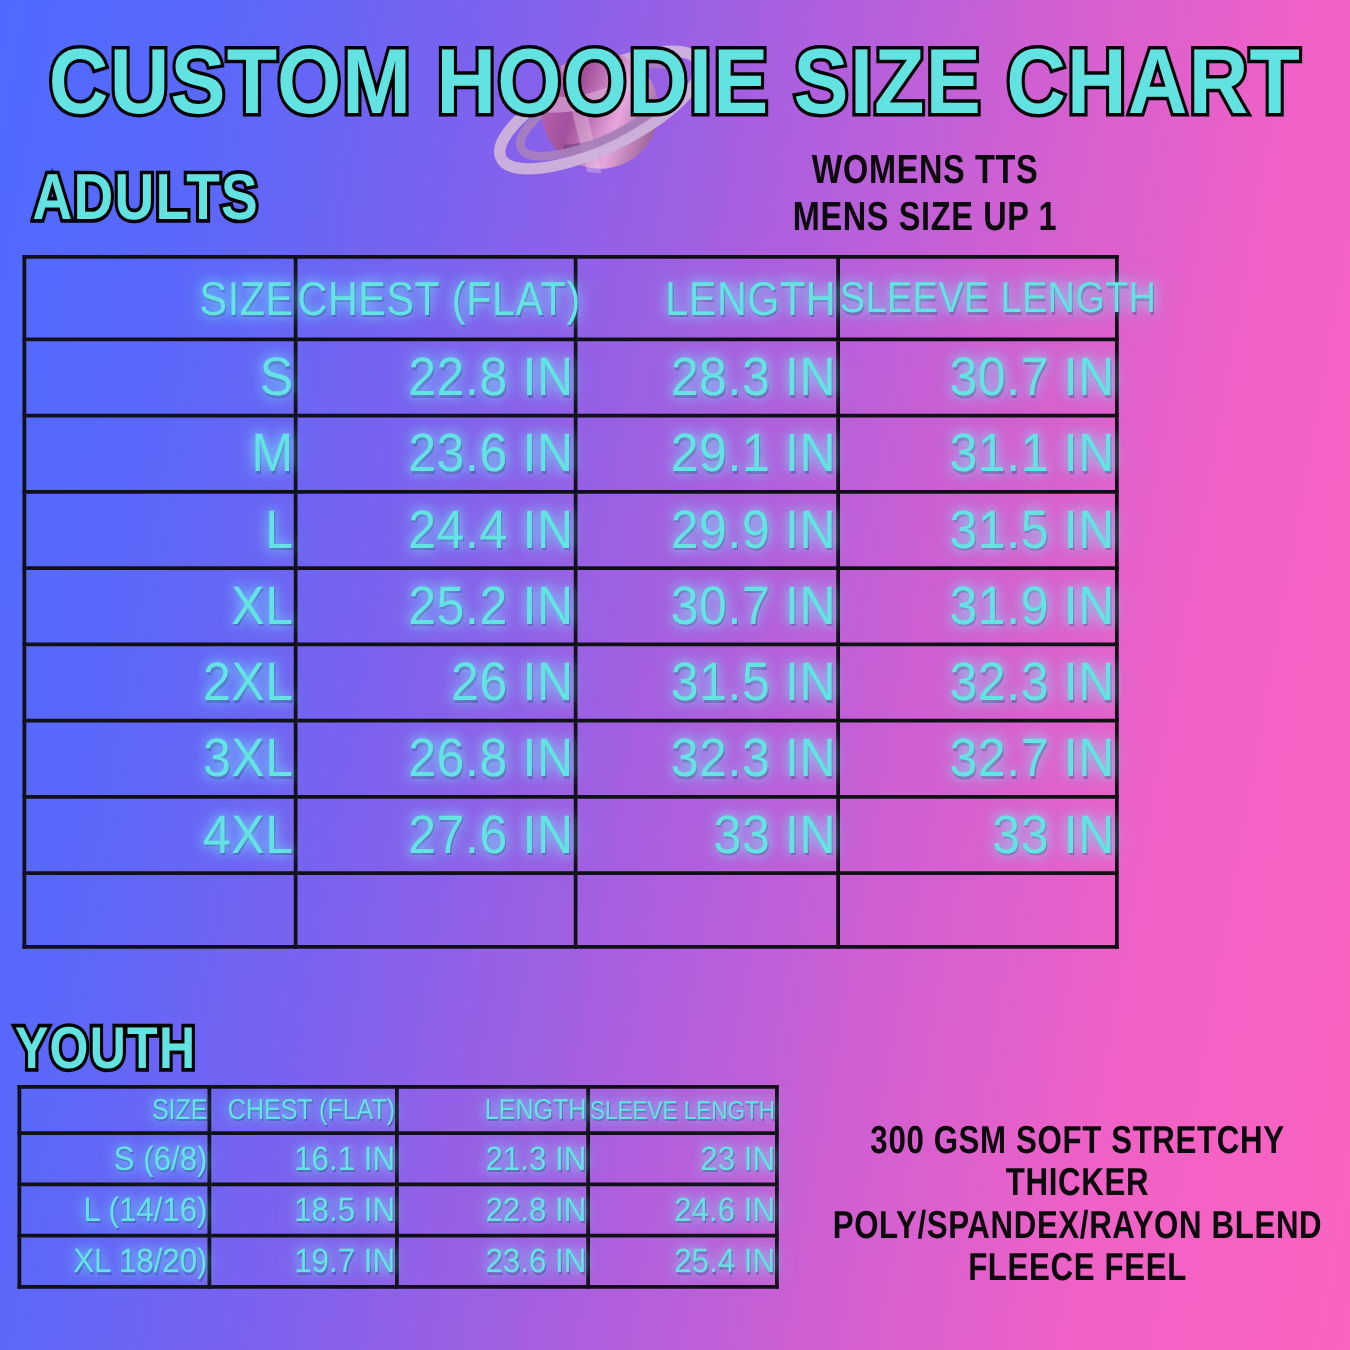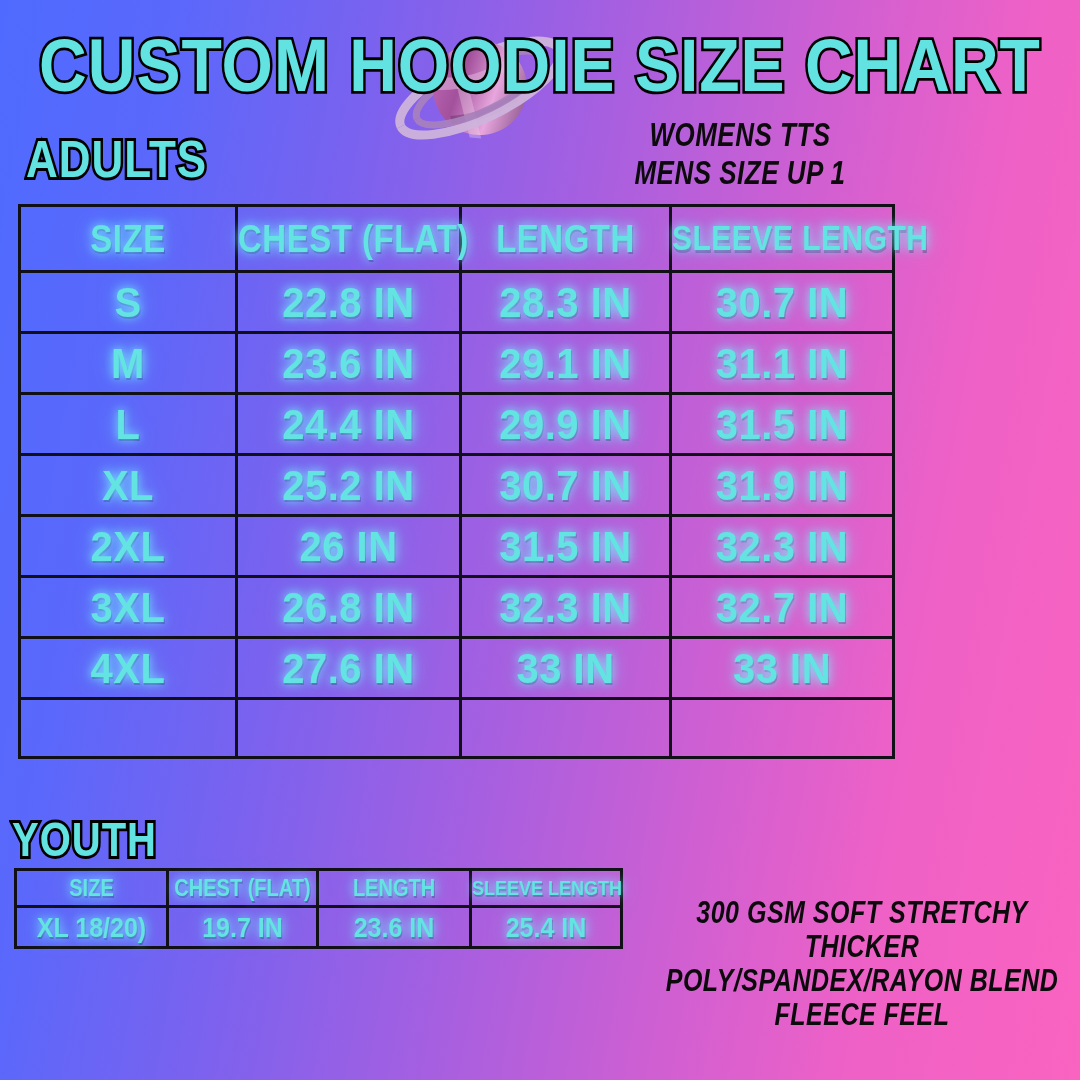--- a/index.html
+++ b/index.html
@@ -79,21 +79,20 @@
   }
 
   
   .note-block {
     position: absolute;
     color: #0c0a0c;
     font-weight: 700;
     font-stretch: condensed;
     text-align: center;
     letter-spacing: 0.5px;
-    font-style: italic;
   }
   .note-block .note-line {
     display: block;
     white-space: nowrap;
     transform: scaleY(1.25);
     transform-origin: 50% 50%;
   }
 
   #fit-note {
     left: 545px;
@@ -113,24 +112,24 @@
 
   
   .size-table {
     position: absolute;
     border-collapse: collapse;
     table-layout: fixed;
   }
   .size-table td, .size-table th {
     border: 3px solid #111016;
     padding: 0;
-    text-align: center;
+    text-align: right;
     vertical-align: middle;
     color: #63e3e1;
-    font-weight: 700;
+    font-weight: 400;
     font-stretch: condensed;
     white-space: nowrap;
     overflow: visible;
     text-shadow:
         0 0 9px rgba(120,245,255,0.85),
         0 0 18px rgba(120,245,255,0.55),
         1px 2px 0 rgba(20,30,80,0.35);
   }
 
   
@@ -292,19 +291,31 @@
   <thead>
     <tr>
       <th class="c-size"><span class="hdr-scale">SIZE</span></th>
       <th class="c-chest"><span class="hdr-scale">CHEST (FLAT)</span></th>
       <th class="c-length"><span class="hdr-scale">LENGTH</span></th>
       <th class="c-sleeve"><span class="hdr-scale">SLEEVE LENGTH</span></th>
     </tr>
   </thead>
   <tbody>
     <tr>
+      <td class="c-size"><span class="val-scale">S (6/8)</span></td>
+      <td class="c-chest"><span class="val-scale">16.1 IN</span></td>
+      <td class="c-length"><span class="val-scale">21.3 IN</span></td>
+      <td class="c-sleeve"><span class="val-scale">23 IN</span></td>
+    </tr>
+    <tr>
+      <td class="c-size"><span class="val-scale">L (14/16)</span></td>
+      <td class="c-chest"><span class="val-scale">18.5 IN</span></td>
+      <td class="c-length"><span class="val-scale">22.8 IN</span></td>
+      <td class="c-sleeve"><span class="val-scale">24.6 IN</span></td>
+    </tr>
+    <tr>
       <td class="c-size"><span class="val-scale">XL 18/20)</span></td>
       <td class="c-chest"><span class="val-scale">19.7 IN</span></td>
       <td class="c-length"><span class="val-scale">23.6 IN</span></td>
       <td class="c-sleeve"><span class="val-scale">25.4 IN</span></td>
     </tr>
   </tbody>
 </table>
 
 </body></html>

